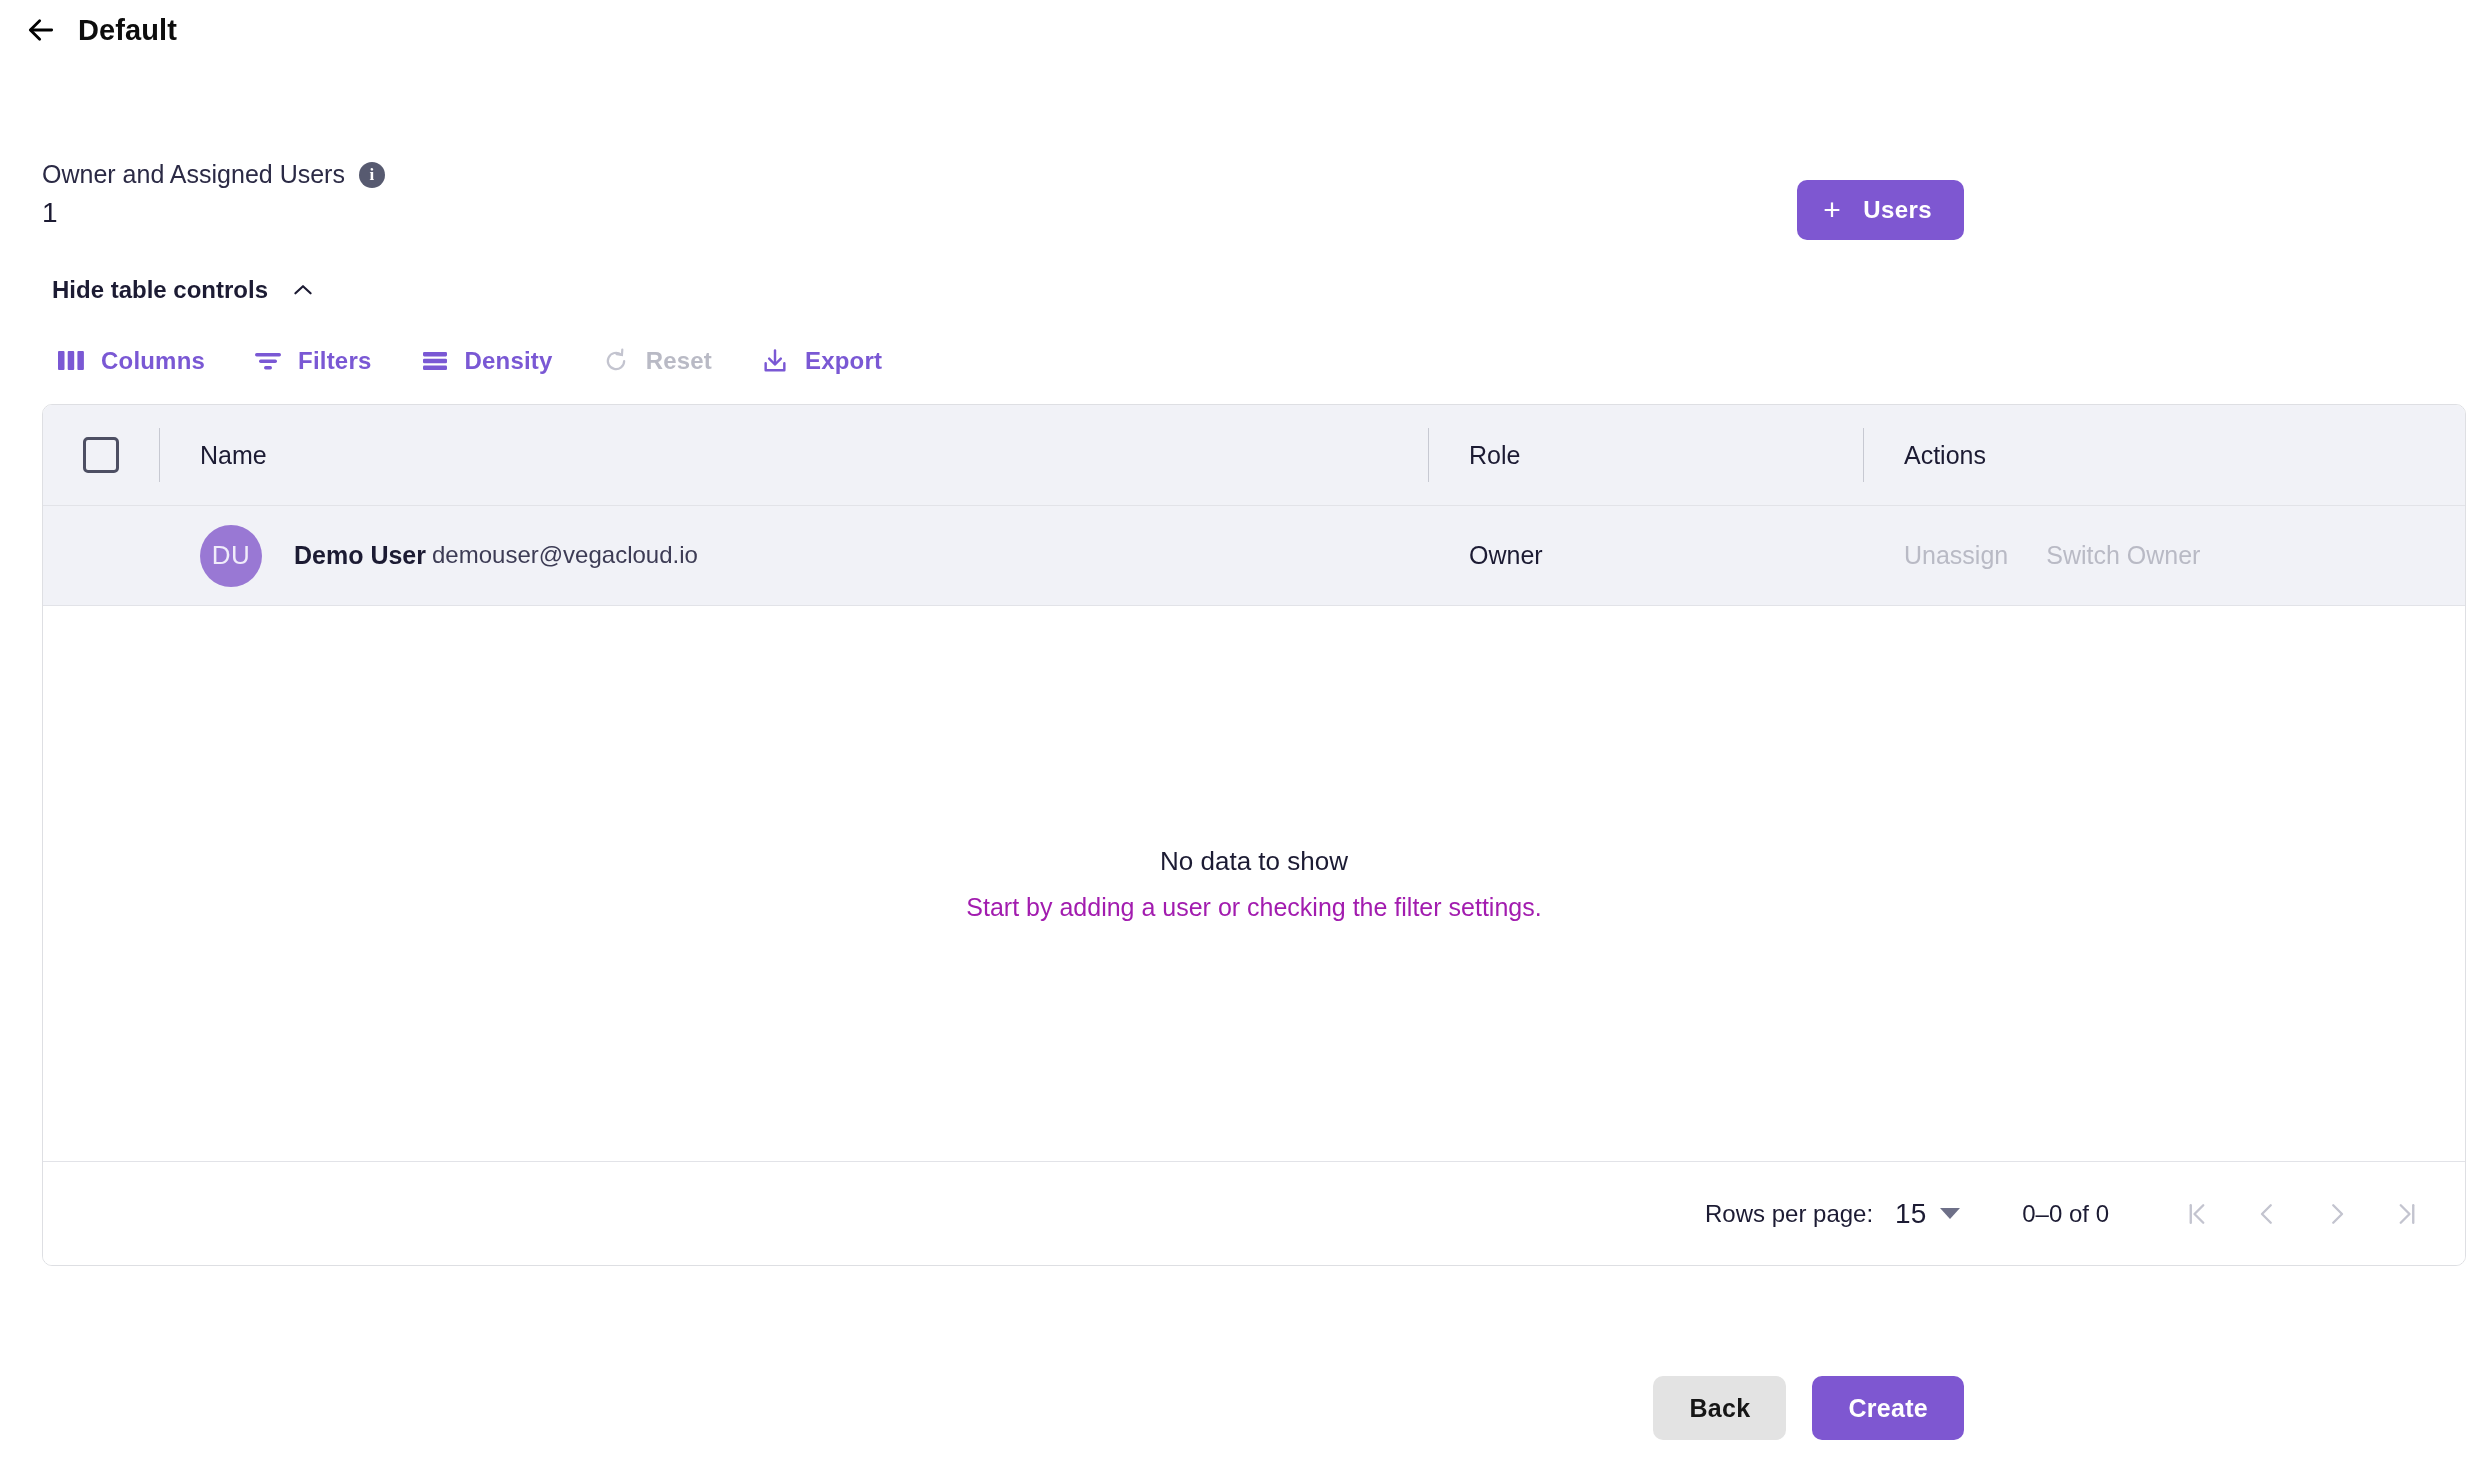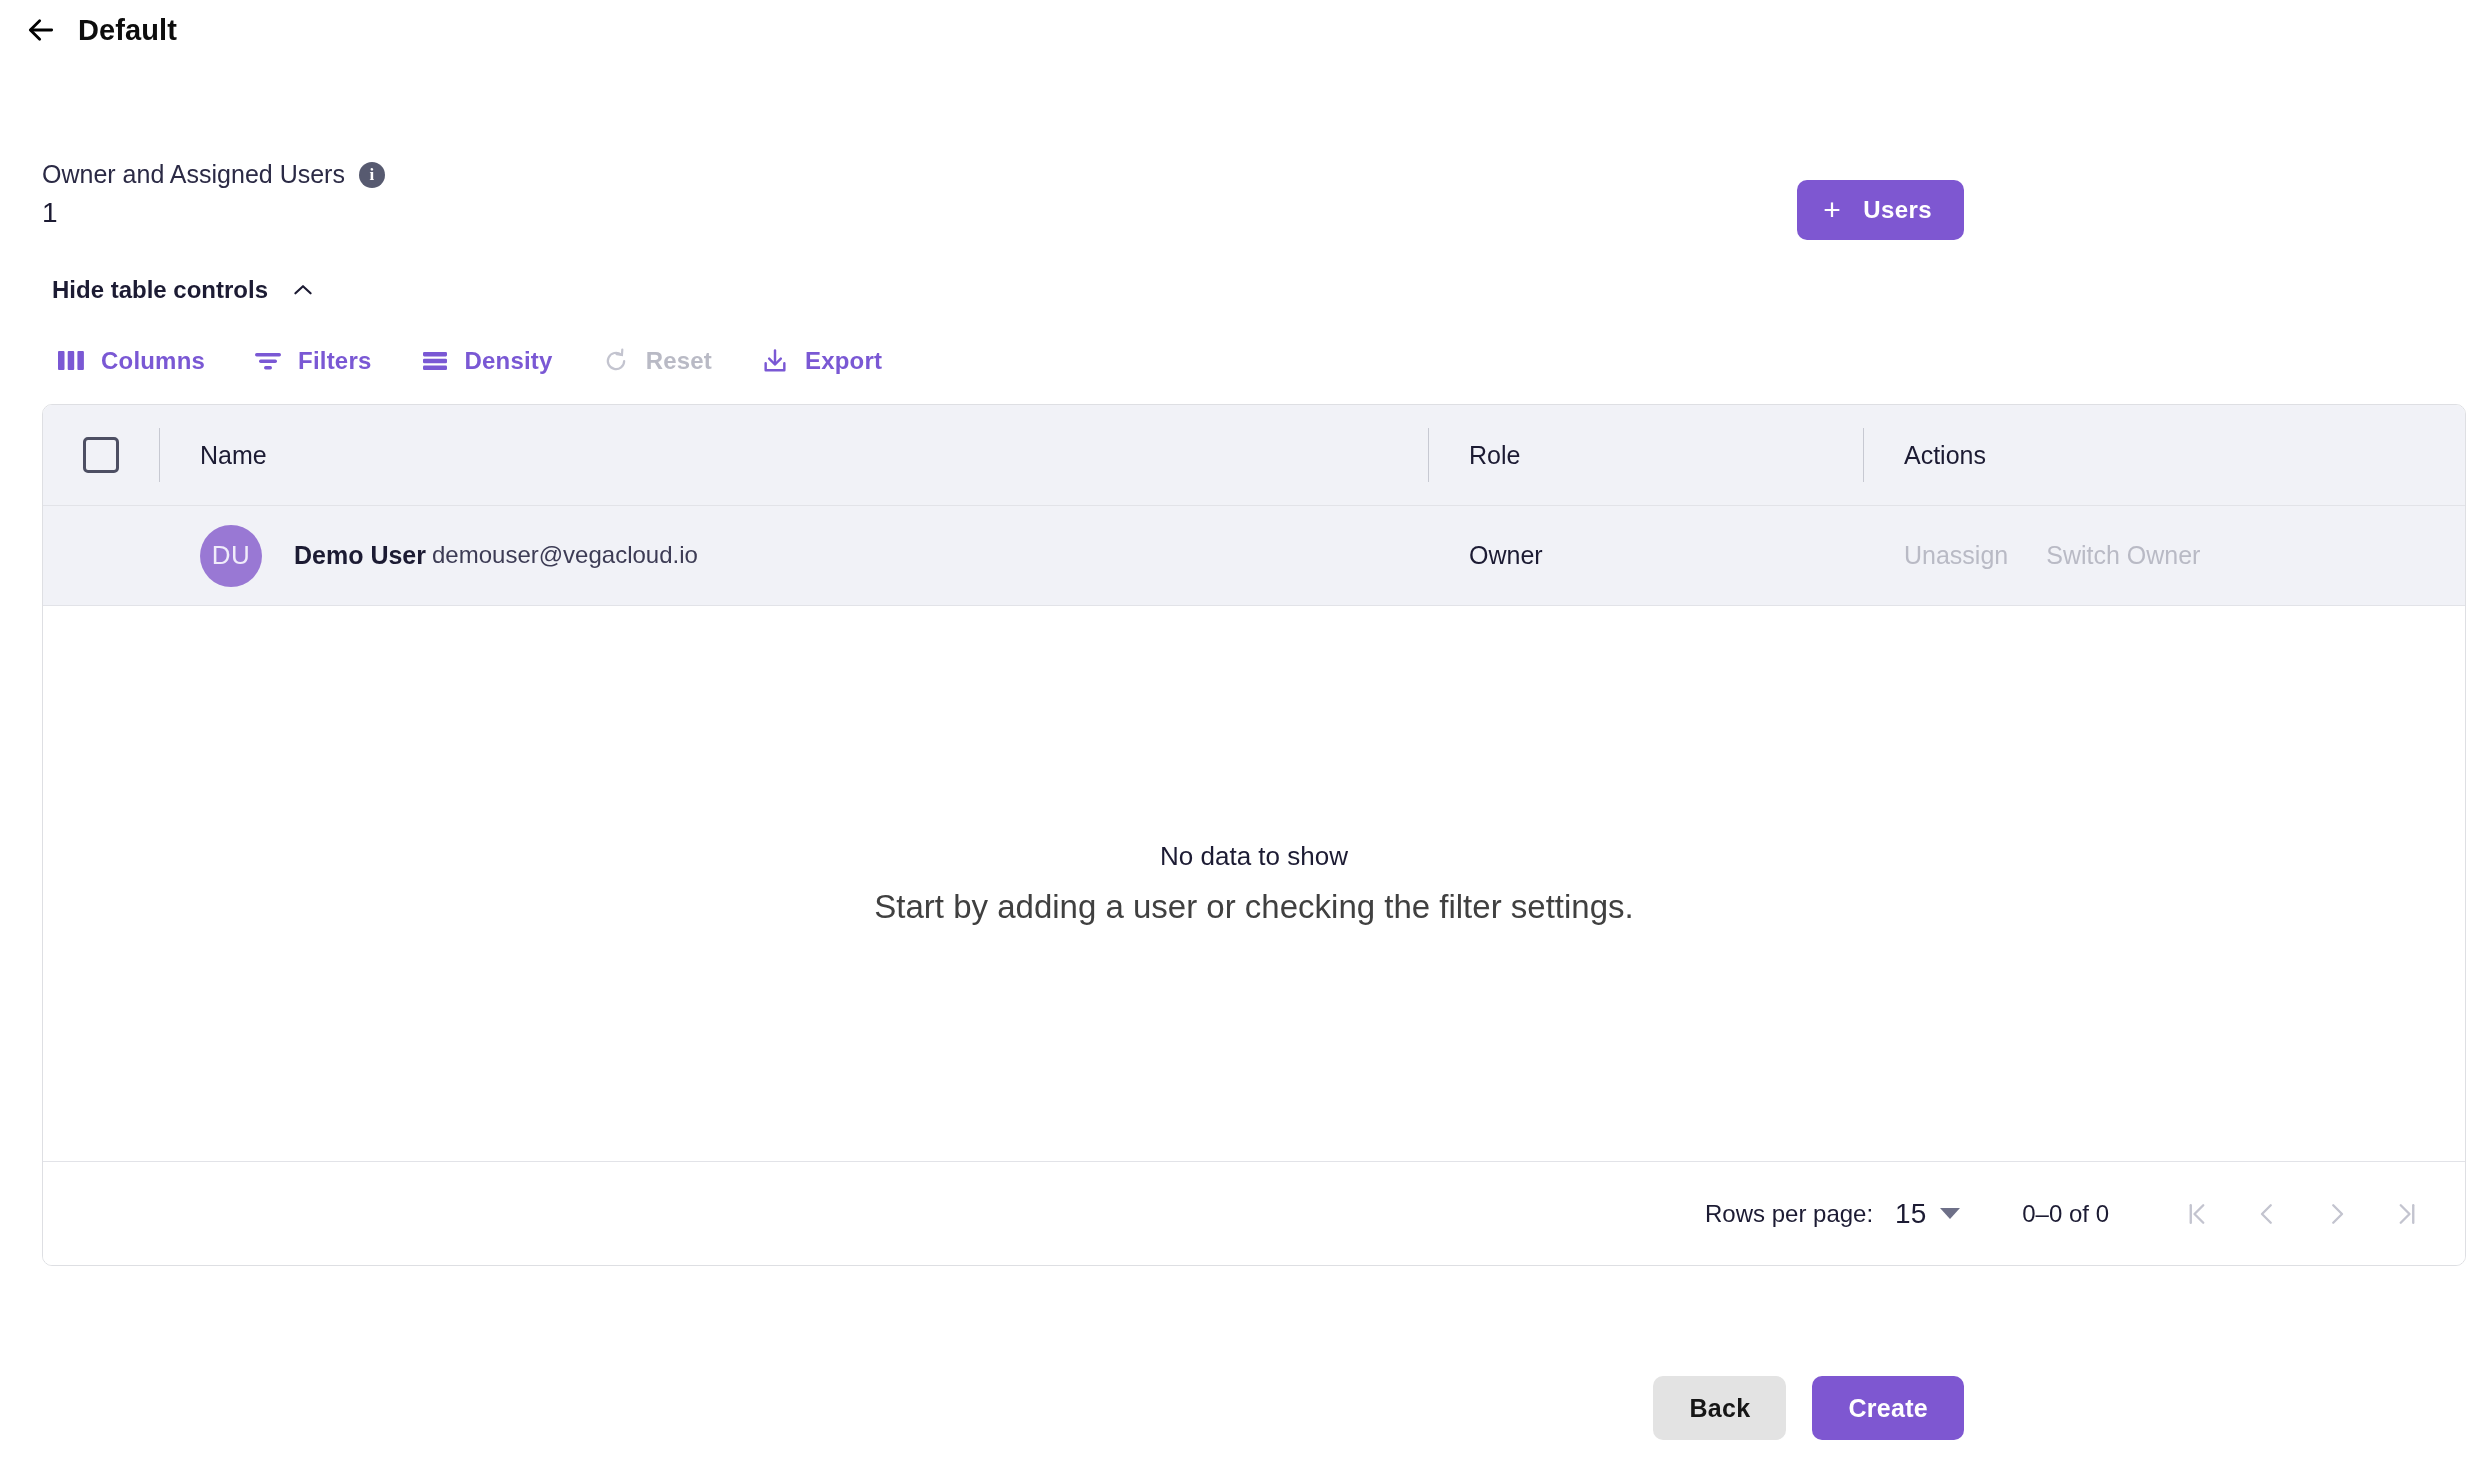--- a/index.html
+++ b/index.html
@@ -295,22 +295,22 @@
     align-items: center;
     justify-content: center;
     gap: 16px;
     background: #ffffff;
   }
   .empty-title {
     font-size: 26px;
     color: #1c1b33;
   }
   .empty-sub {
-    font-size: 33px;
-    color: #404040;
+    font-size: 25px;
+    color: #a21caf;
   }
 
   
   .table-footer {
     height: 104px;
     border-top: 1px solid #e2e3e8;
     border-radius: 0 0 9px 9px;
     display: flex;
     align-items: center;
     justify-content: flex-end;

